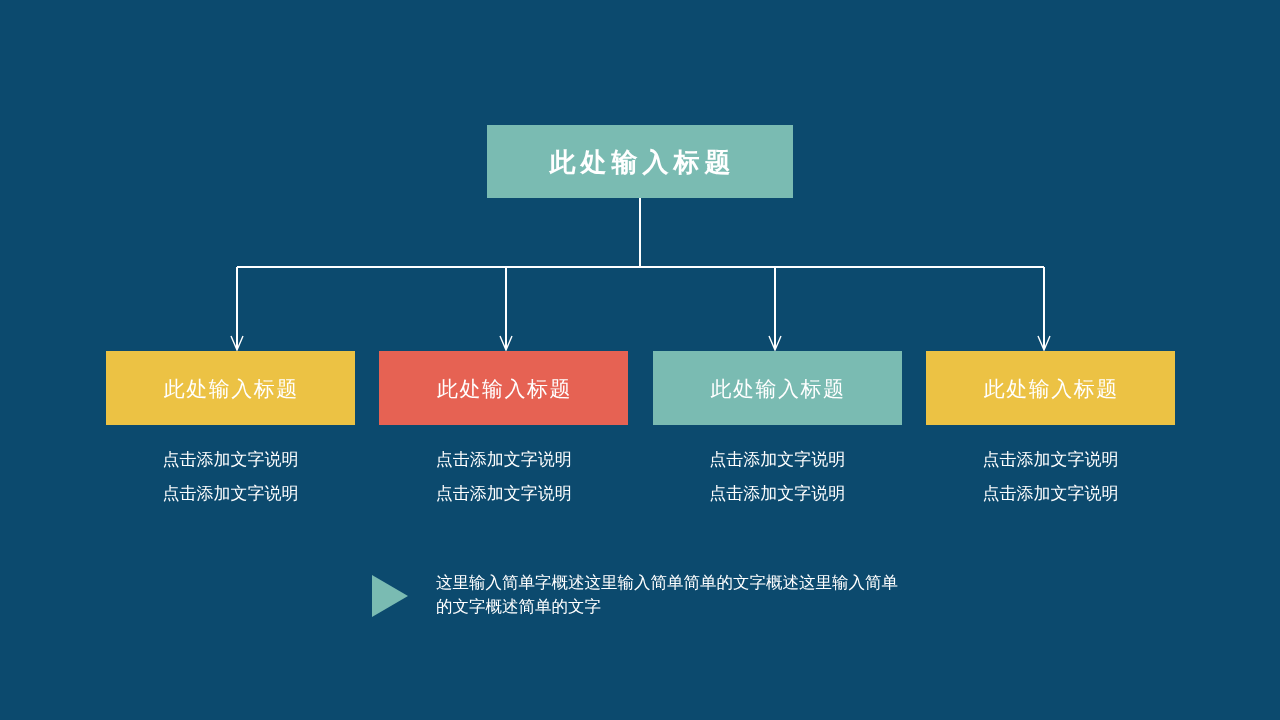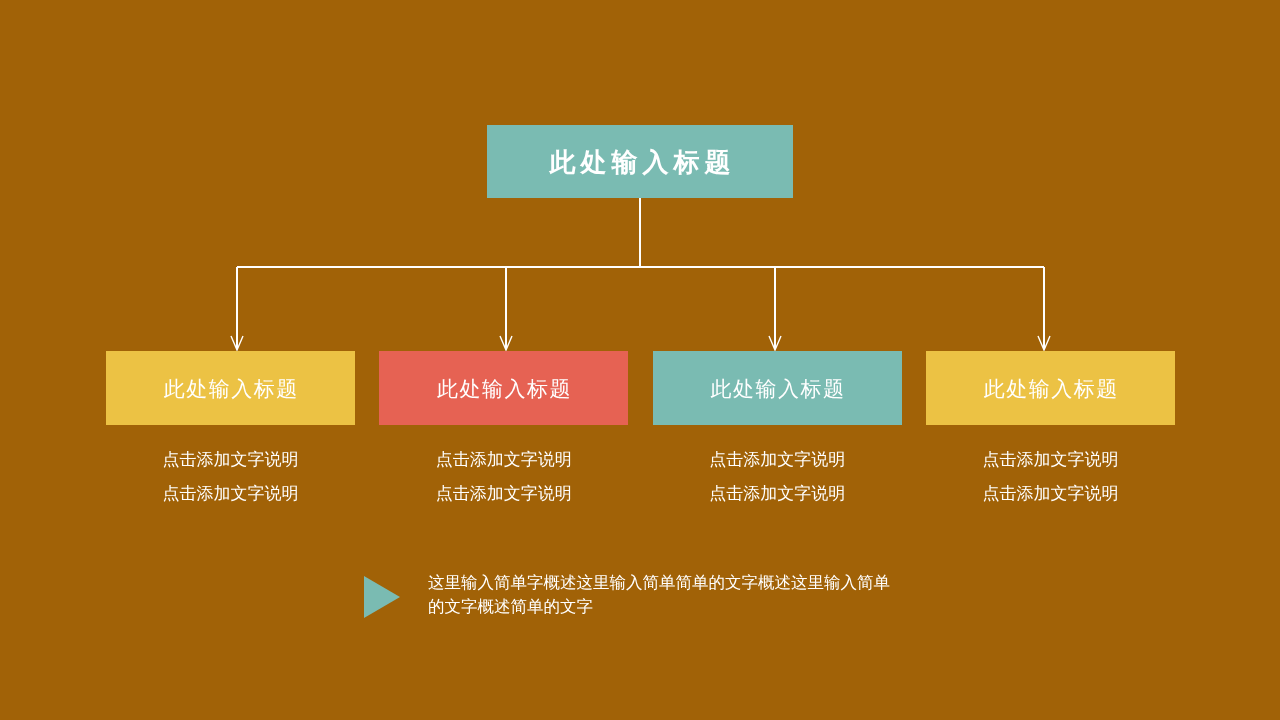--- a/index.html
+++ b/index.html
@@ -12,21 +12,21 @@
     height: 720px;
     overflow: hidden;
     background: #374f60;
     font-family: "Liberation Sans", "DejaVu Sans", sans-serif;
     -webkit-font-smoothing: antialiased;
   }
   .slide {
     position: relative;
     width: 1280px;
     height: 720px;
-    background: #a16207;
+    background: #0c4a6e;
   }
 
   
   .root-node {
     position: absolute;
     left: 487px;
     top: 125px;
     width: 306px;
     height: 73px;
     background: #7abbb2;
@@ -95,25 +95,25 @@
   .branch-desc .desc-line {
     color: #ffffff;
     font-size: 17px;
     line-height: 34px;
     white-space: nowrap;
   }
 
   
   .footer-note {
     position: absolute;
-    left: 364px;
+    left: 372px;
     top: 570px;
     width: 540px;
     display: flex;
-    align-items: flex-end;
+    align-items: flex-start;
   }
   .play-triangle {
     flex: 0 0 auto;
     width: 0;
     height: 0;
     margin-top: 5px;
     border-top: 21px solid transparent;
     border-bottom: 21px solid transparent;
     border-left: 36px solid #7abbb2;
   }

